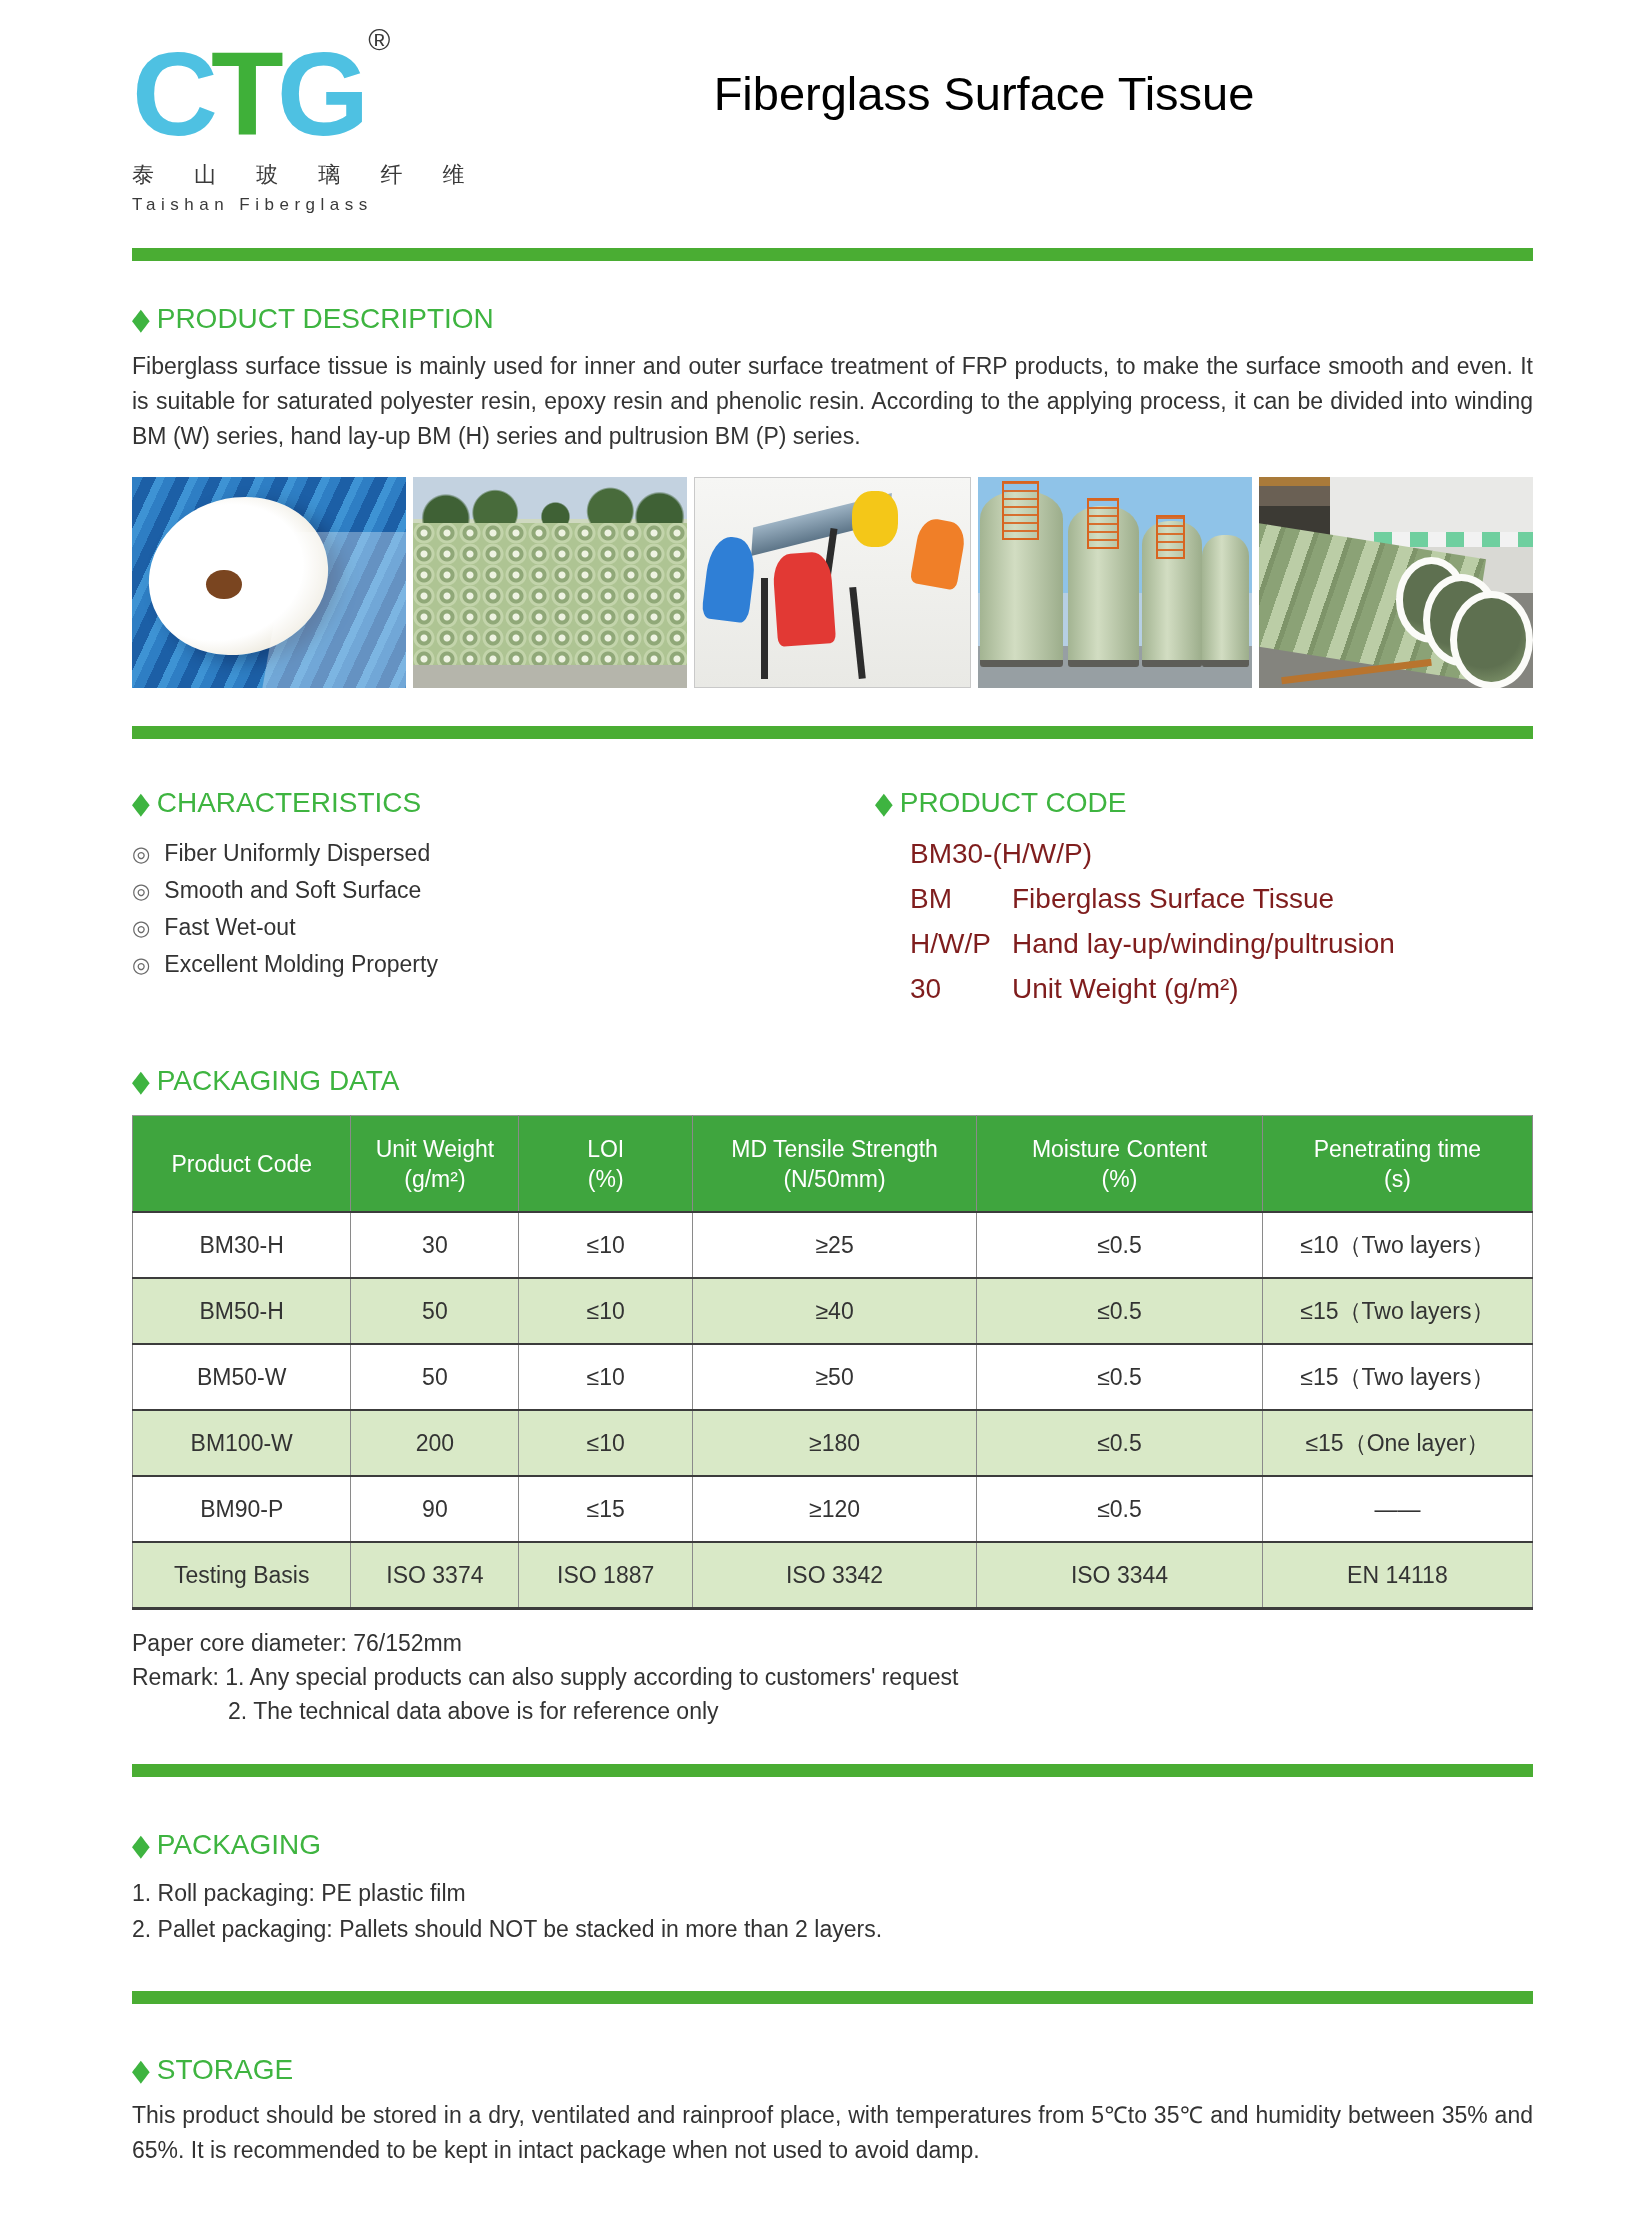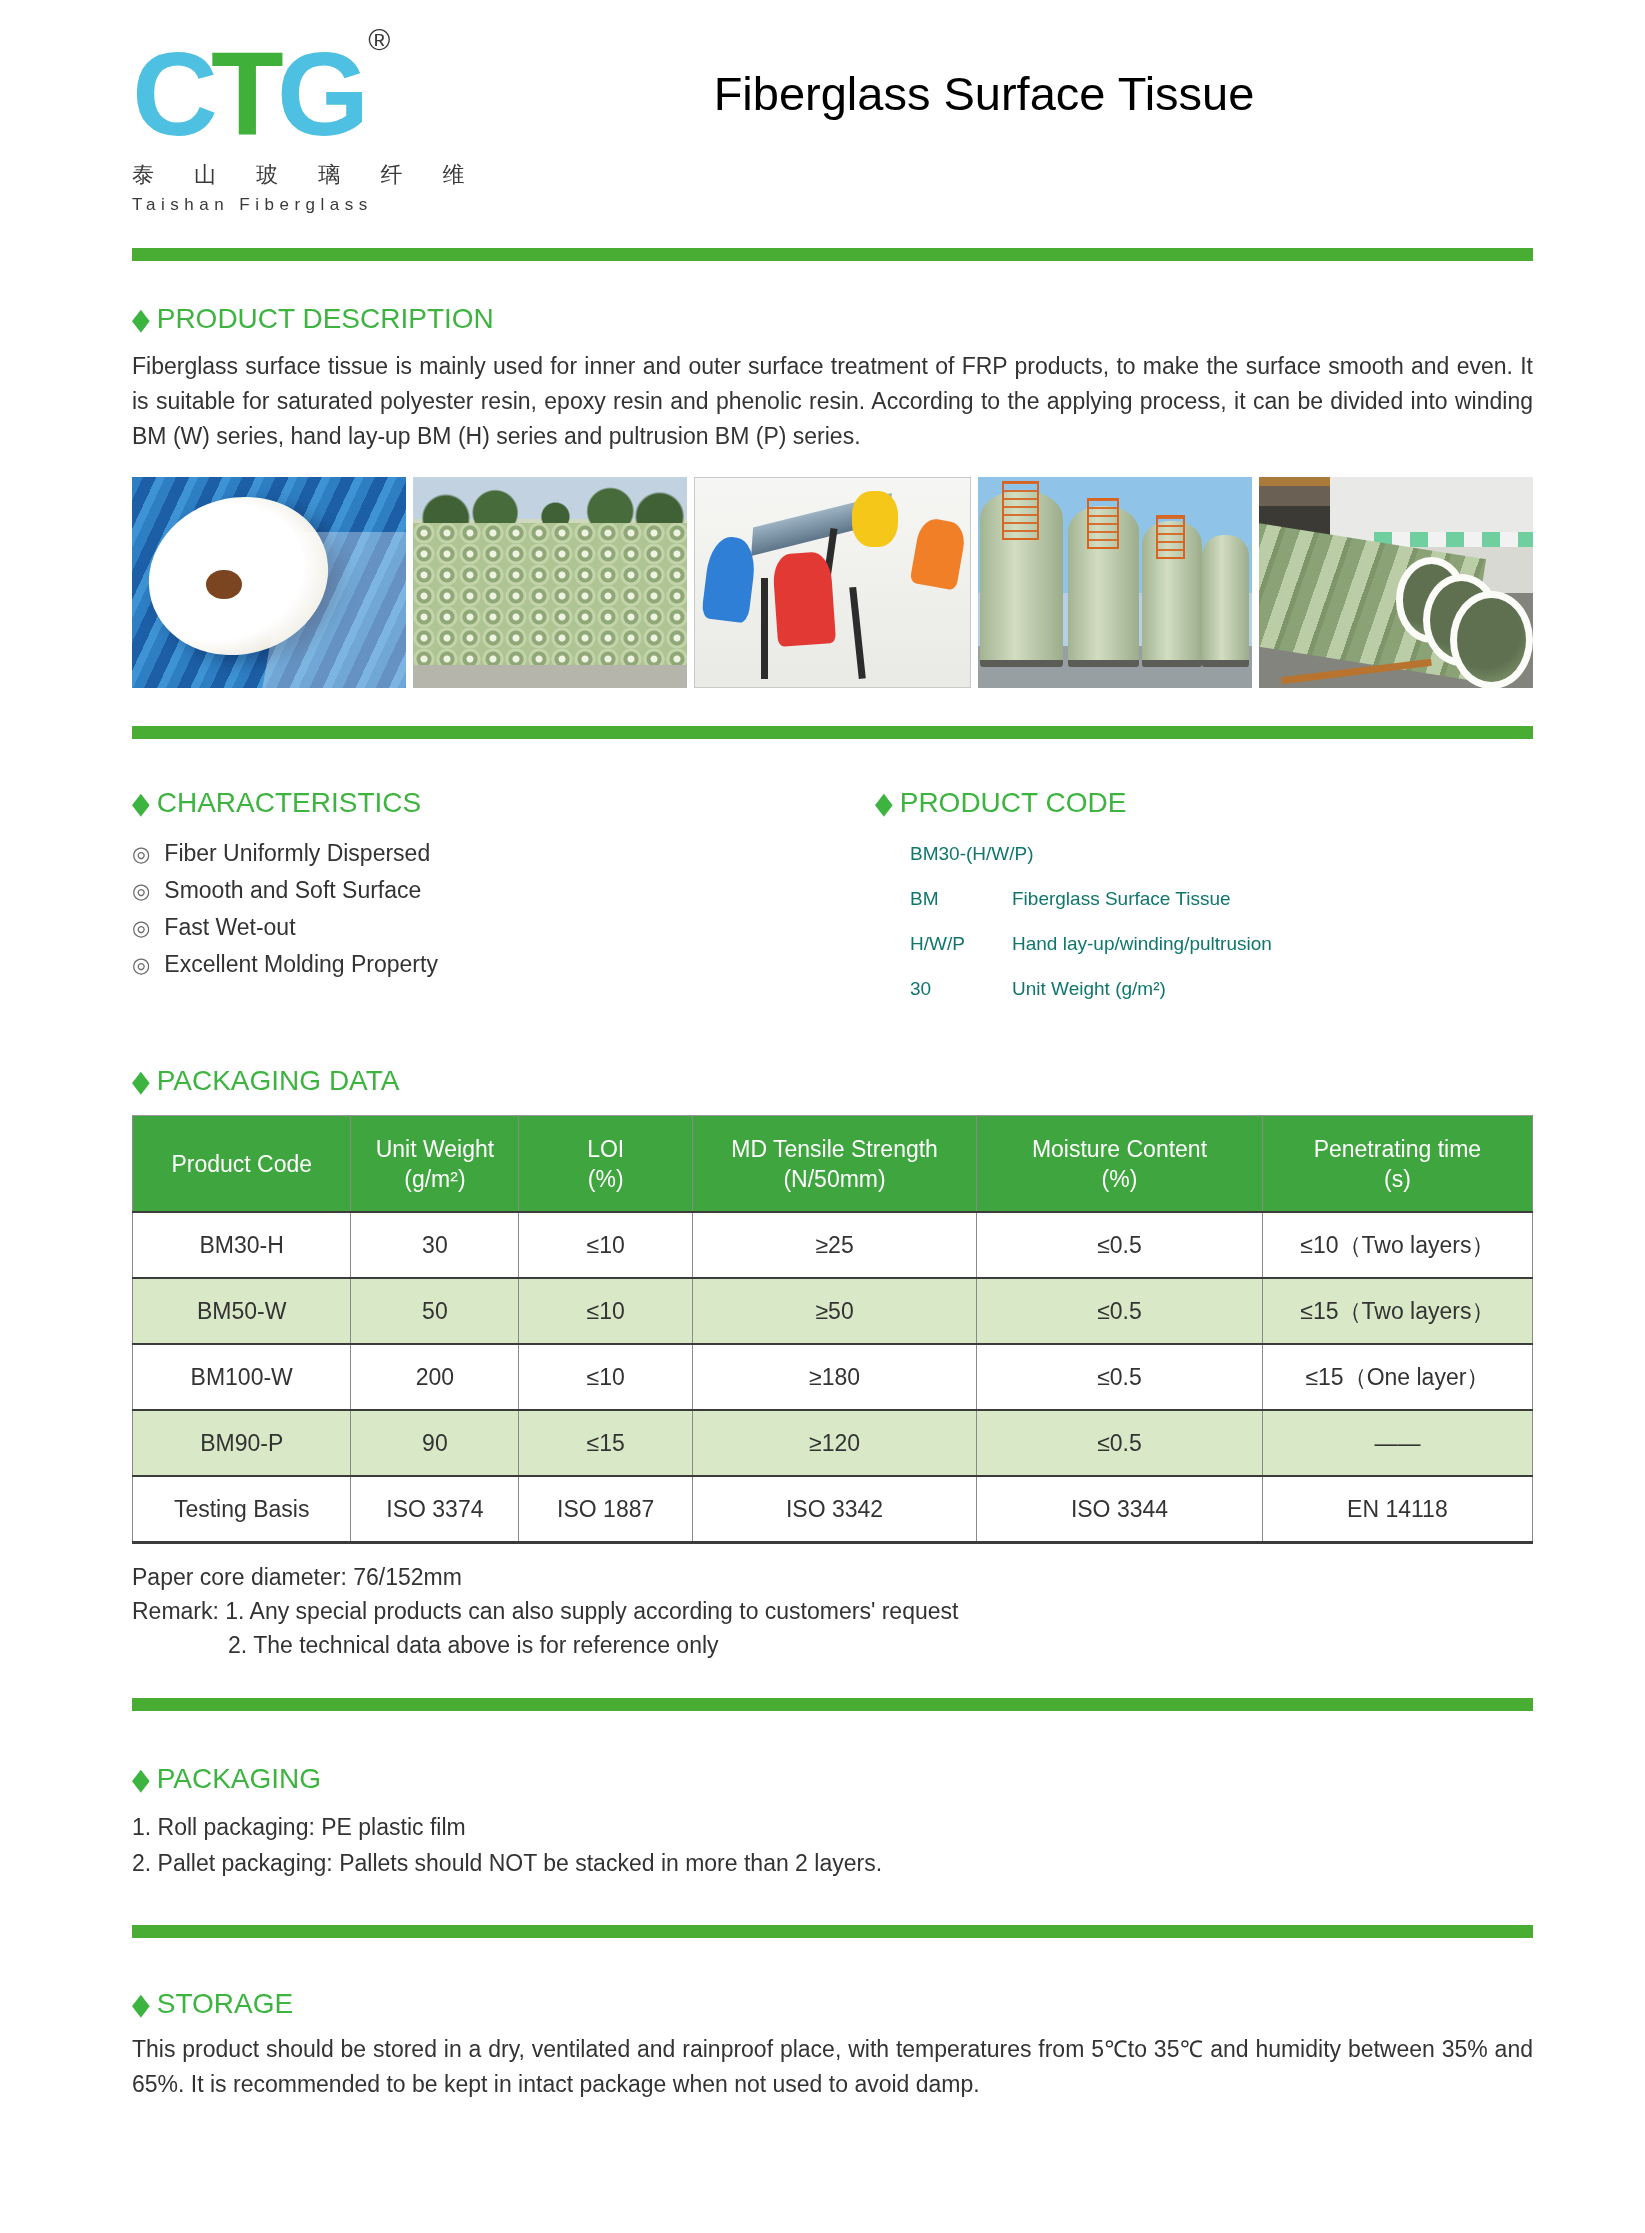--- a/index.html
+++ b/index.html
@@ -78,21 +78,21 @@
   .ph5 .r2{right:12%;top:46%;width:23%;height:37%;}
   .ph5 .r3{right:0%;top:54%;width:25%;height:40%;}
   .ph5 .stick{position:absolute;left:8%;bottom:6%;width:55%;height:3.5%;background:#b8742e;transform:rotate(-7deg);}
 
   
   .bar2{margin-top:38px;}
   .two-col{margin-top:48px;display:grid;grid-template-columns:743px 1fr;}
   .char-list{list-style:none;margin:16px 0 0 0;padding:0;font-size:23px;line-height:37px;color:#333;}
   .char-list li{display:flex;align-items:baseline;gap:14px;}
   .ring{color:#6a6a6a;font-size:21px;}
-  .pc-block{margin-top:16px;padding-left:35px;font-size:19px;line-height:37px;color:#0f766e;}
+  .pc-block{margin-top:16px;padding-left:35px;font-size:28px;line-height:37px;color:#7f1d1d;}
   .pc-row{display:flex;margin-top:8px;}
   .pc-term{width:102px;flex:none;}
 
   
   .tech-head{margin-top:58px;}
   table.tech{margin-top:18px;width:100%;border-collapse:collapse;table-layout:fixed;}
   table.tech th,table.tech td{border-left:1px solid #8a8a8a;border-right:1px solid #8a8a8a;
     border-top:2px solid #3c3c3c;border-bottom:2px solid #3c3c3c;text-align:center;vertical-align:middle;}
   table.tech th{background:#3fa53e;color:#fff;font-weight:400;font-size:23px;line-height:30px;height:93px;white-space:pre-line;}
   table.tech thead th{border-top:1px solid #9a9a9a;}
@@ -263,20 +263,28 @@
 
       <tr>
           <td>BM30-H</td>
           <td>30</td>
           <td>≤10</td>
           <td>≥25</td>
           <td>≤0.5</td>
           <td>≤10（Two layers）</td>
         </tr>
           <tr>
+          <td>BM50-H</td>
+          <td>50</td>
+          <td>≤10</td>
+          <td>≥40</td>
+          <td>≤0.5</td>
+          <td>≤15（Two layers）</td>
+        </tr>
+          <tr>
           <td>BM50-W</td>
           <td>50</td>
           <td>≤10</td>
           <td>≥50</td>
           <td>≤0.5</td>
           <td>≤15（Two layers）</td>
         </tr>
           <tr>
           <td>BM100-W</td>
           <td>200</td>

